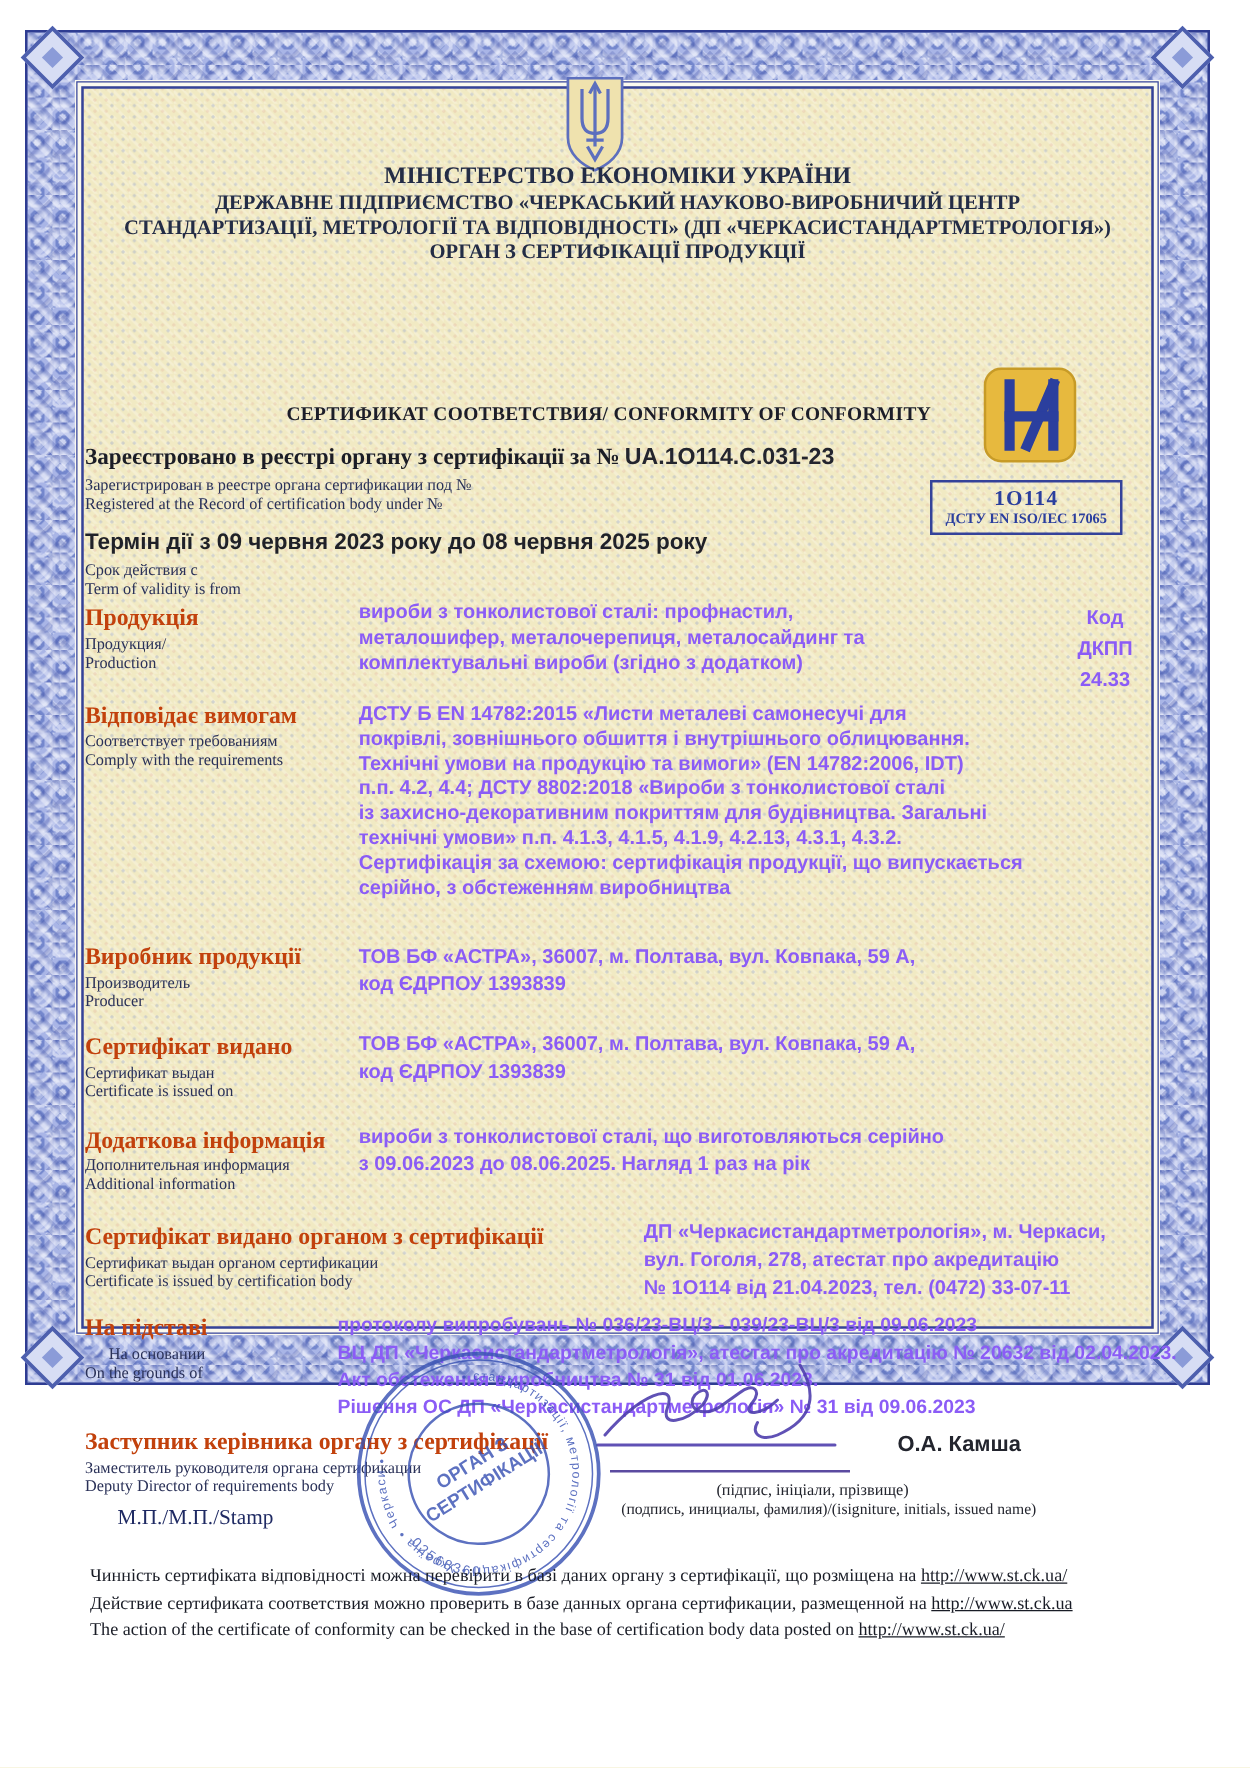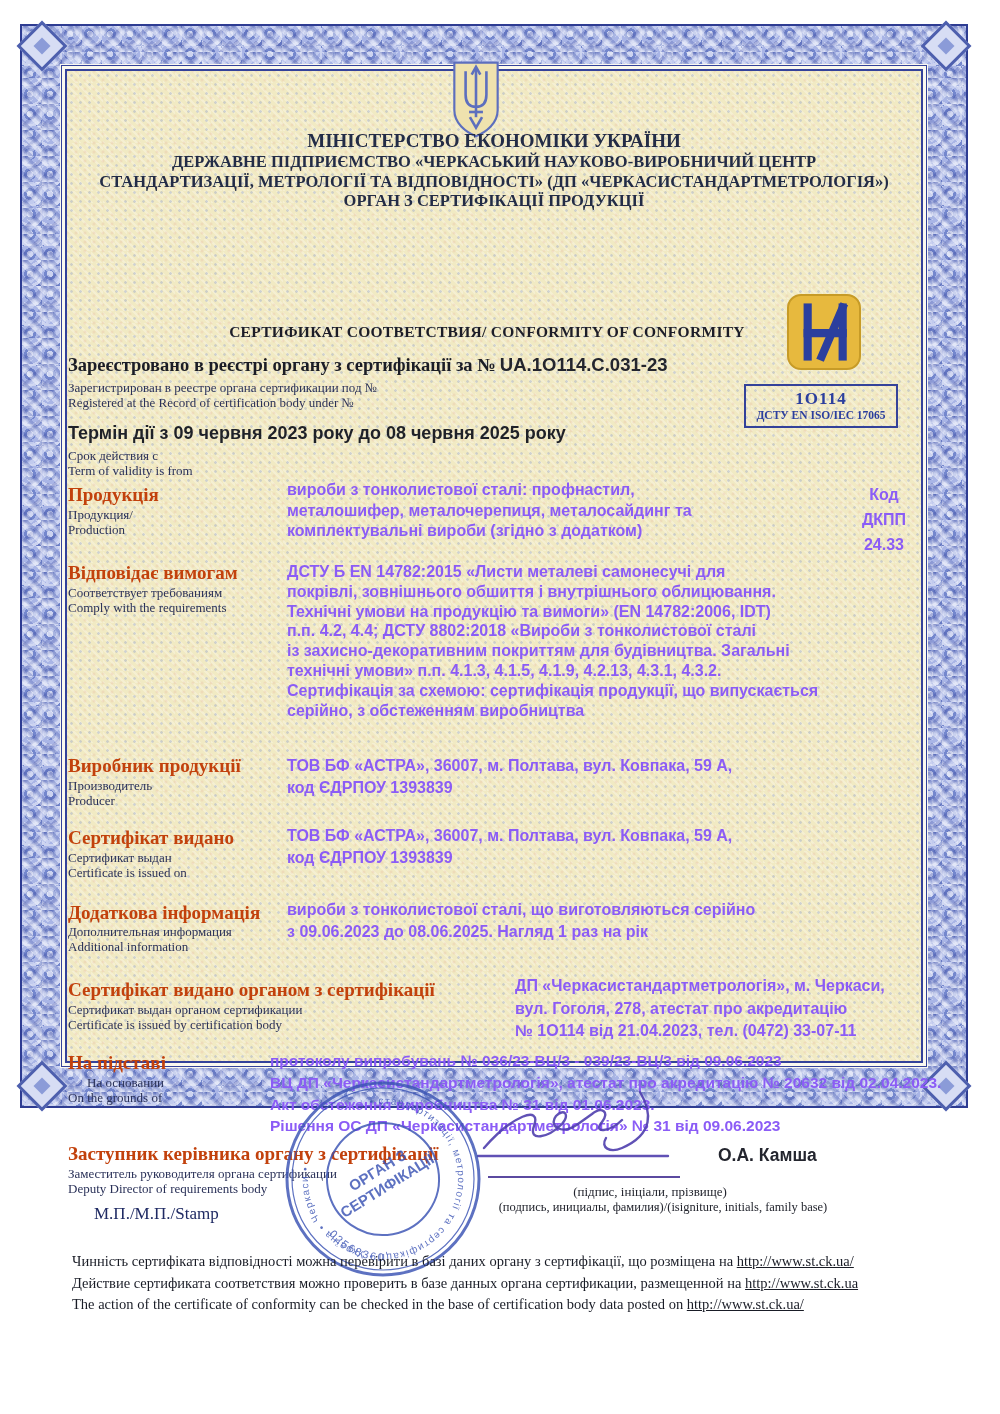--- a/index.html
+++ b/index.html
@@ -177,21 +177,21 @@
 Рішення ОС ДП «Черкасистандартметрологія» № 31 від 09.06.2023</div>
 
   <div class="abs lbl" style="left:48px;top:1119px;">Заступник керівника органу з сертифікації</div>
   <div class="abs sub" style="left:48px;top:1143px;">Заместитель руководителя органа сертификации</div>
   <div class="abs sub" style="left:48px;top:1158px;">Deputy Director of requirements body</div>
   <div class="abs mp" style="left:74px;top:1180px;">М.П./М.П./Stamp</div>
 
   <div class="abs sigline" style="left:468px;top:1132px;width:192px;height:20px;"></div>
   <div class="abs name" style="left:698px;top:1121px;width:200px;">О.А. Камша</div>
   <div class="abs cap" style="left:430px;top:1160px;width:400px;">(підпис, ініціали, прізвище)</div>
-  <div class="abs cap" style="left:408px;top:1176px;width:470px;font-size:12.5px;">(подпись, инициалы, фамилия)/(isigniture, initials, family base)</div>
+  <div class="abs cap" style="left:408px;top:1176px;width:470px;font-size:12.5px;">(подпись, инициалы, фамилия)/(isigniture, initials, issued name)</div>
 
   <svg class="abs" style="left:452px;top:1062px;width:230px;height:88px;" viewBox="0 0 230 88">
     <g stroke="#4f3fae" stroke-width="2.4" fill="none" stroke-linecap="round" opacity="0.9">
       <path d="M12 62 C40 30 70 18 62 40 C56 56 76 52 90 38 C98 28 92 22 84 30 C76 40 90 50 106 38 L120 28 C130 20 138 26 130 36 C120 48 138 46 150 34"></path>
       <path d="M168 6 C180 26 182 48 150 62 C138 67 128 62 134 52"></path>
       <path d="M6 70 H196"></path>
     </g>
   </svg>
 
   <svg class="abs" style="left:256px;top:1048px;width:214px;height:214px;transform:rotate(-10deg);opacity:.82;" viewBox="0 0 214 214">

